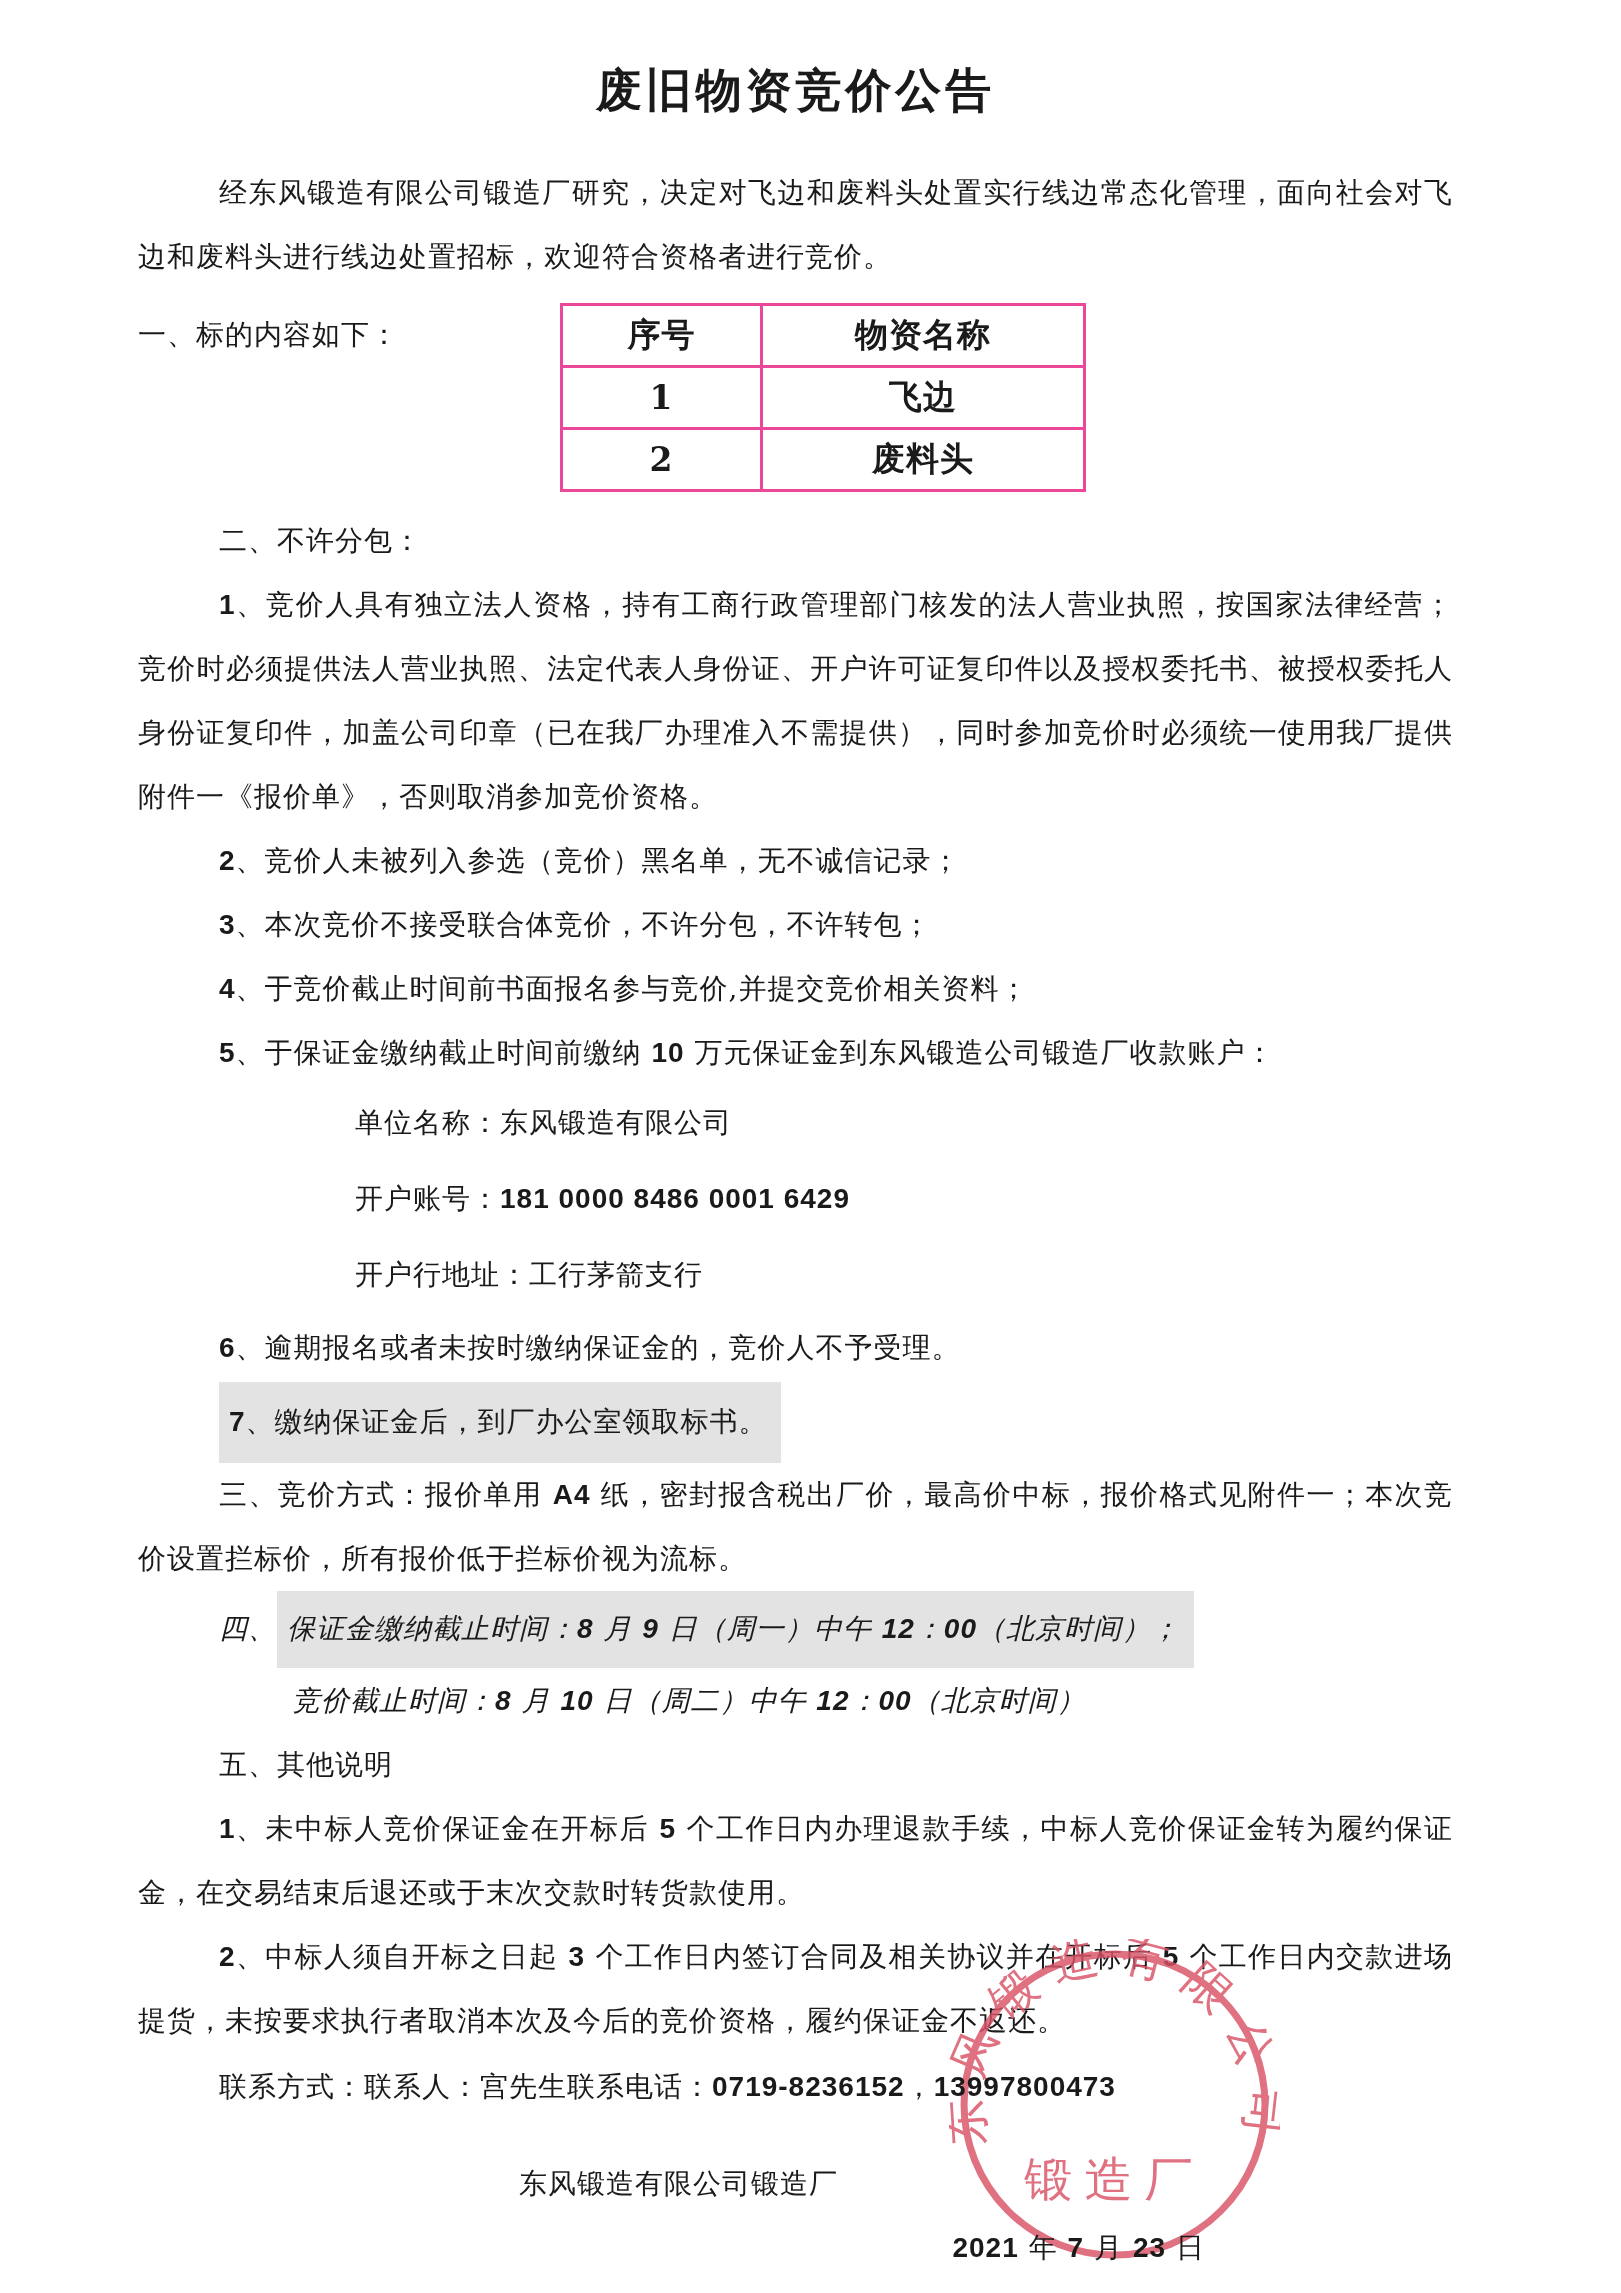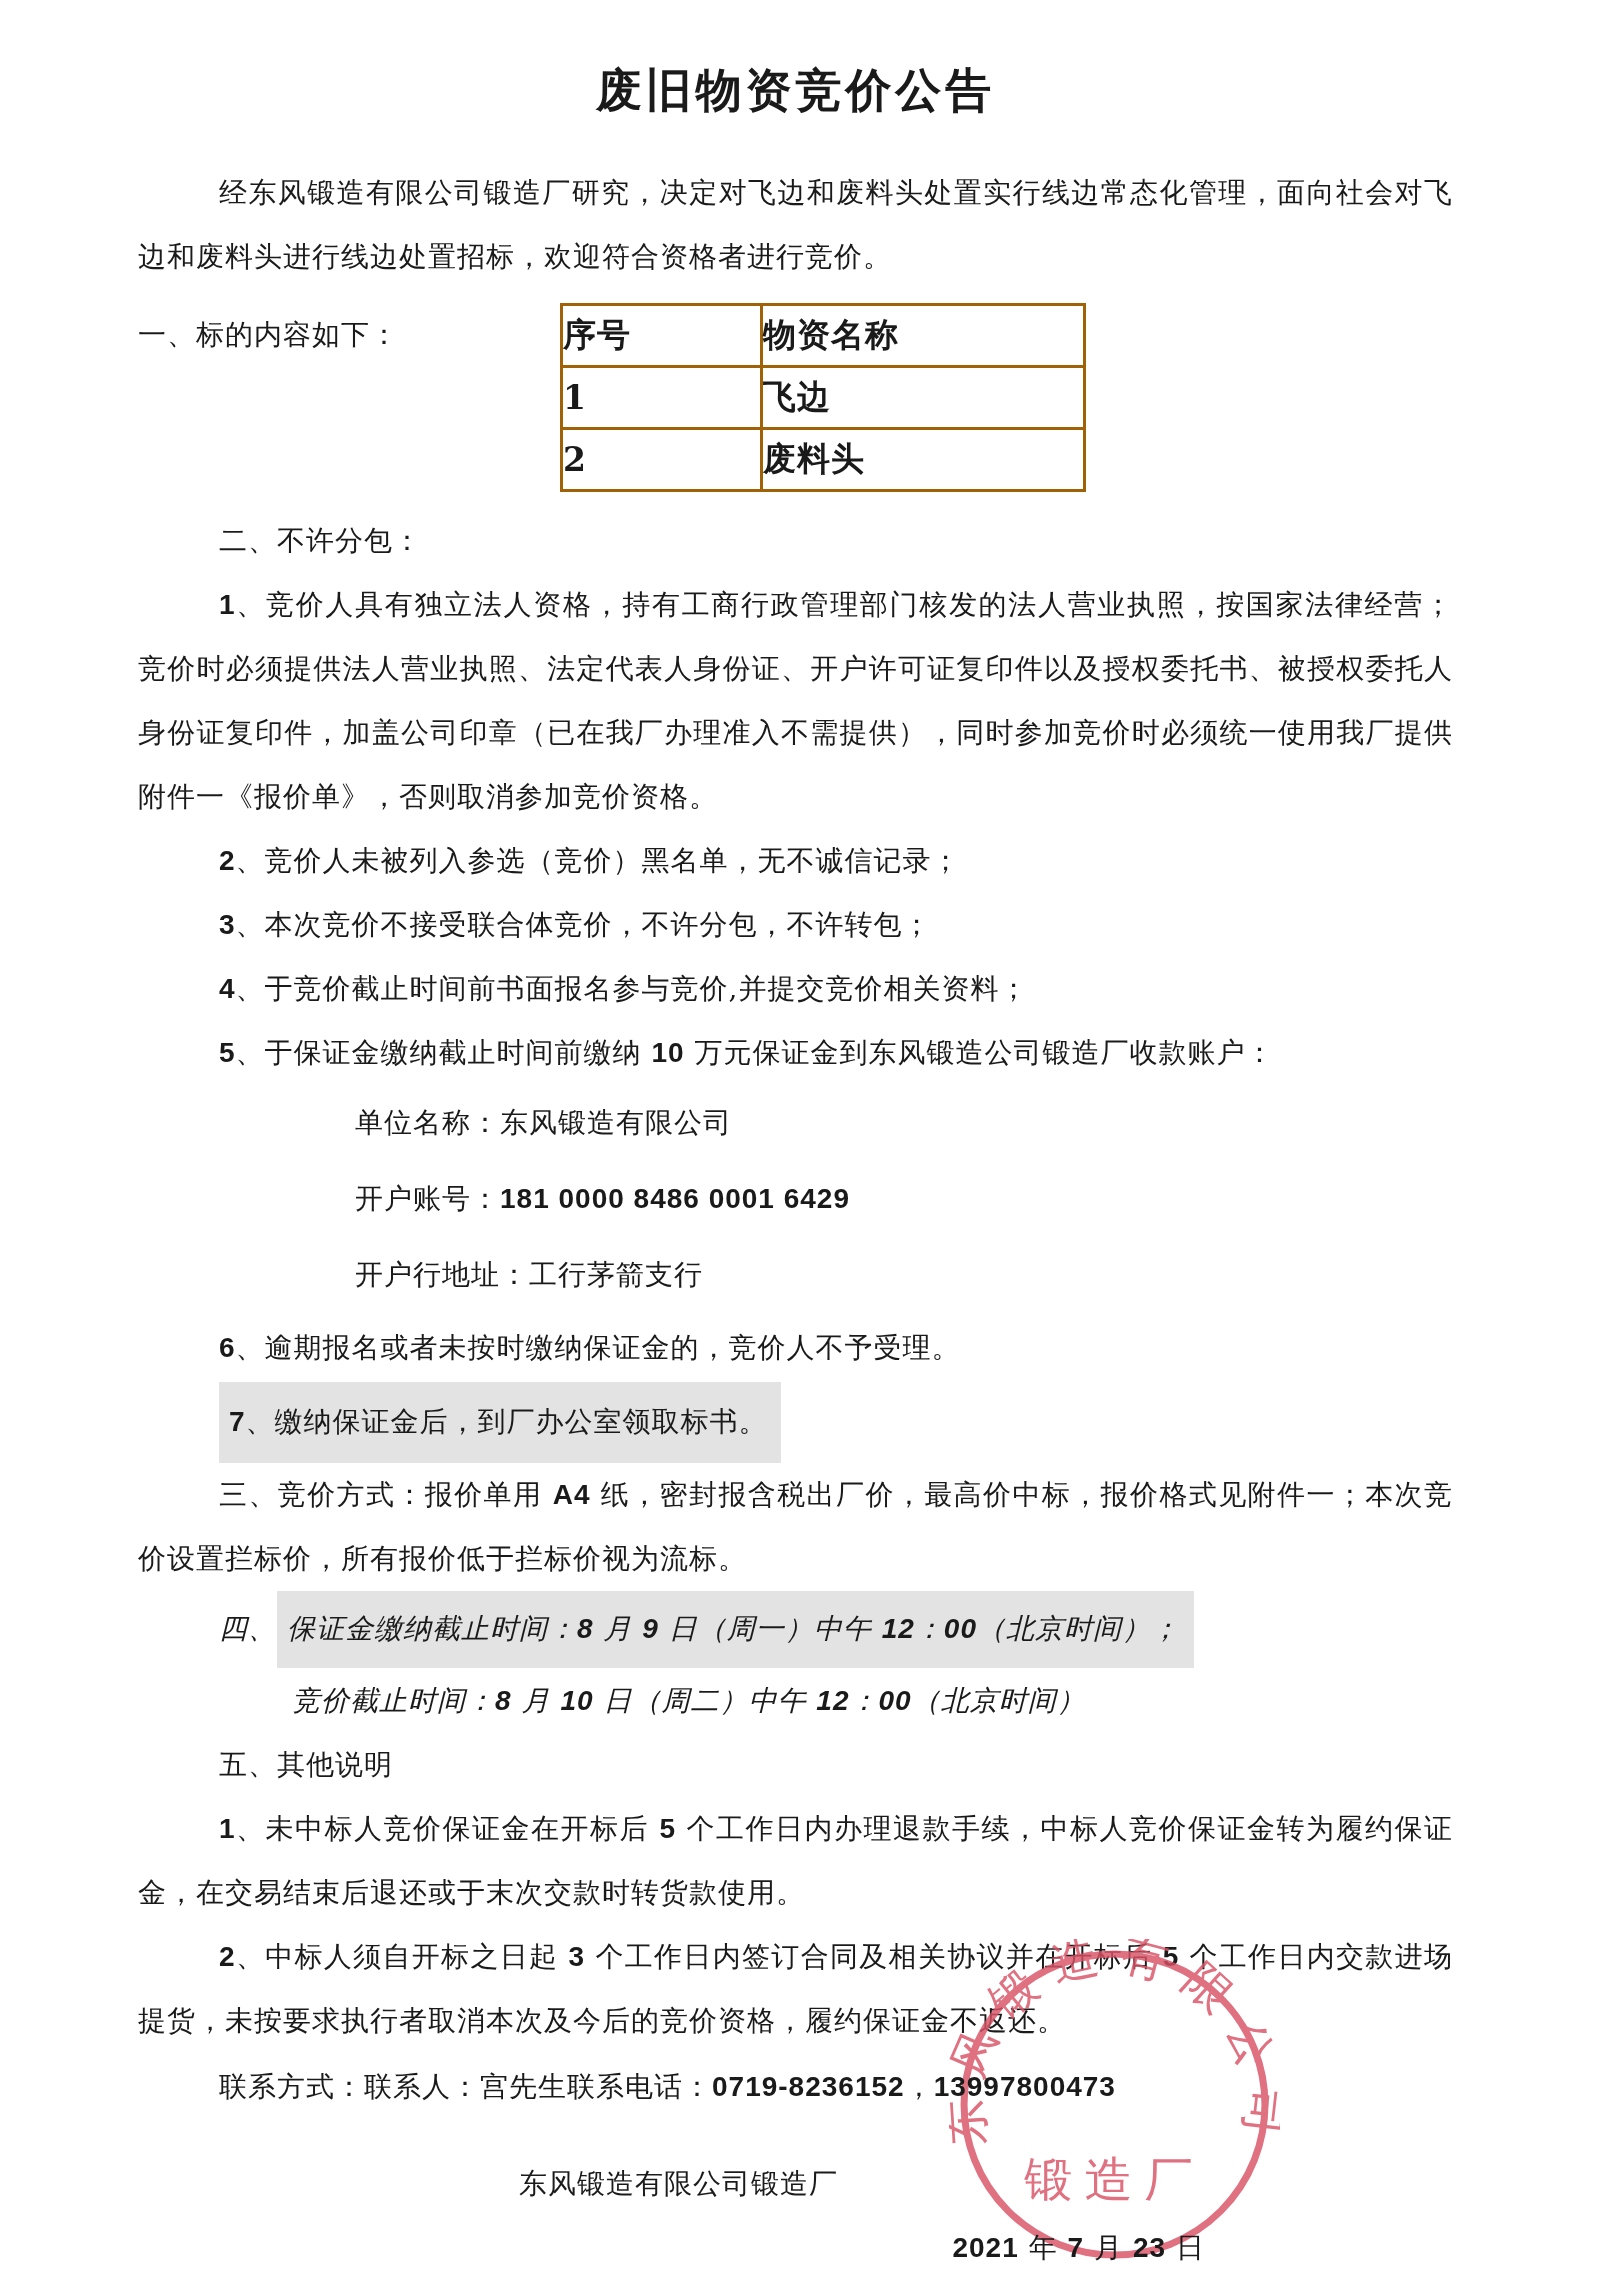--- a/index.html
+++ b/index.html
@@ -38,21 +38,22 @@
     display:flex;
     align-items:flex-start;
     margin:13.8px 0 17.7px 0;
   }
   .sec1-label { flex:0 0 422px; line-height:63px; }
   table.goods {
     border-collapse:collapse;
     table-layout:fixed;
   }
   table.goods td {
-    border:3px solid #a16207;
+    border:3px solid #ec4899;
+    text-align:center;
     font-weight:700;
     font-size:33px;
     letter-spacing:1px;
     height:59px;
     padding:0;
   }
   td.c-no   { width:197px; }
   td.c-name { width:320px; }
   .hl {
     background:#e3e3e3;

